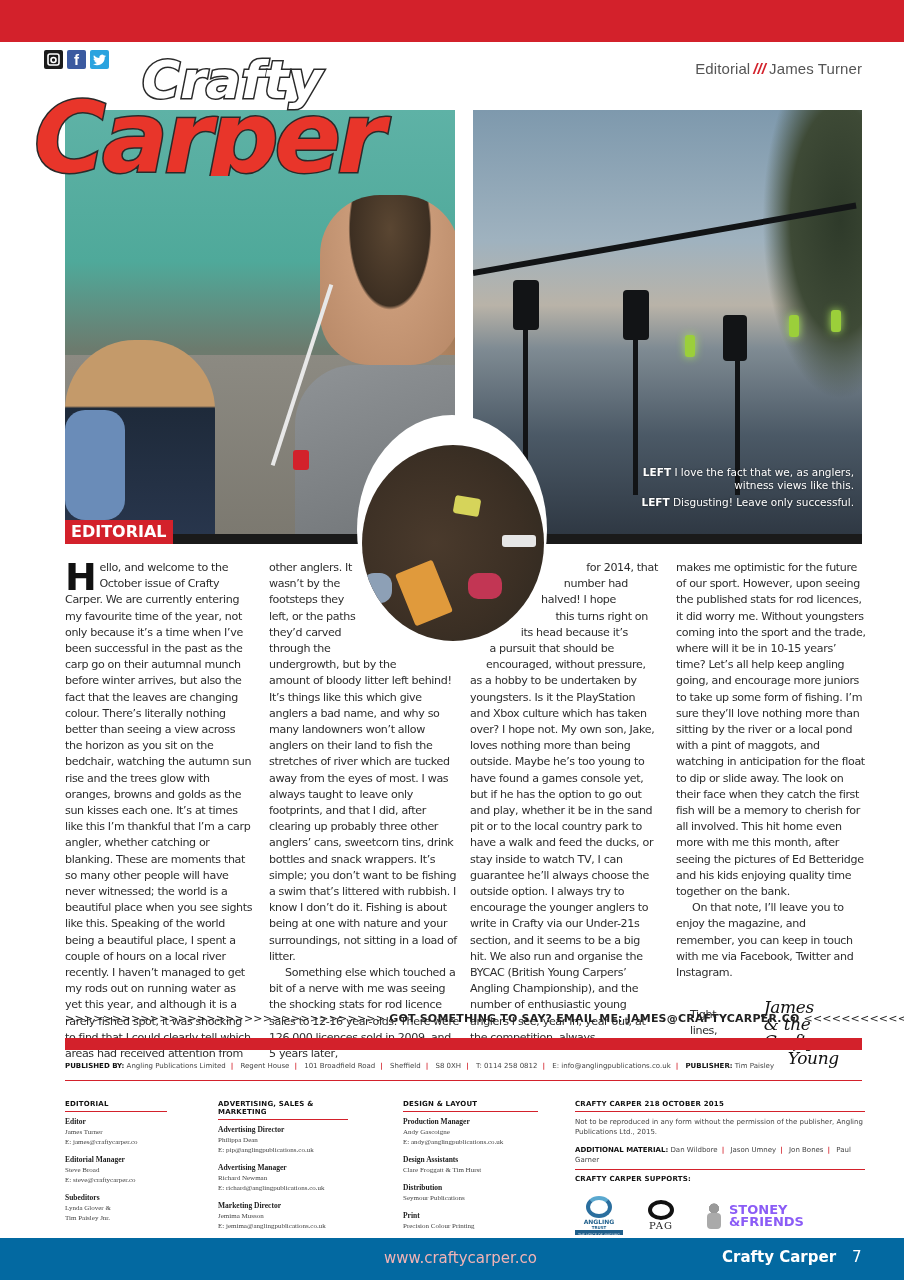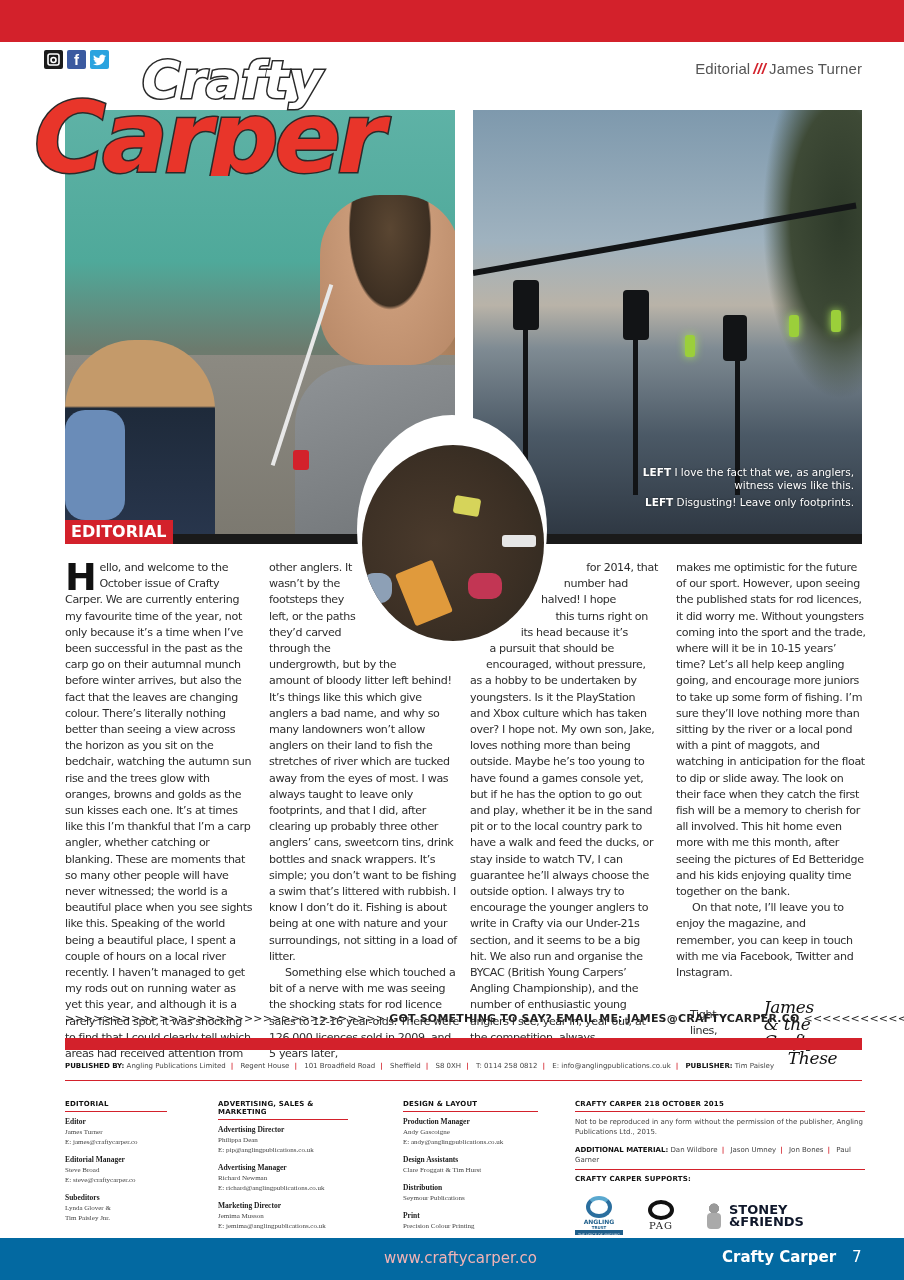--- a/index.html
+++ b/index.html
@@ -98,21 +98,21 @@
   .lg-at { width: 48px; text-align: center; }
   .lg-at .swirl { width: 26px; height: 22px; margin: 0 auto; border-radius: 50%; border: 4px solid #2a6e9e; border-top-color: #5aa8cf; }
   .lg-at .name { font: bold 6px "DejaVu Sans", sans-serif; color: #1f5f8b; }
   .lg-at .bar { background: #1f5f8b; color: #fff; font-size: 3.5px; height: 5px; }
   .lg-pag { width: 32px; text-align: center; }
   .lg-pag .o { width: 26px; height: 20px; margin: 0 auto; border: 4px solid #111; border-radius: 50%; }
   .lg-pag .t { font: 10px "DejaVu Serif", serif; color: #222; letter-spacing: 1px; }
   .lg-sf { display: flex; align-items: center; }
   .lg-sf .fig { width: 30px; height: 30px; background: radial-gradient(circle at 50% 25%, #999 0 18%, transparent 20%), linear-gradient(#fff,#fff); position: relative; }
   .lg-sf .fig::after { content: ""; position: absolute; left: 8px; top: 12px; width: 14px; height: 16px; background: #aaa; border-radius: 4px; }
-  .lg-sf .txt { font: 900 13px/12px "DejaVu Sans", sans-serif; color: #0f172a; }
+  .lg-sf .txt { font: 900 13px/12px "DejaVu Sans", sans-serif; color: #8b5cf6; }
 
   .bottom-bar { position: absolute; left: 0; top: 1238px; width: 904px; height: 42px; background: #0369a1; }
   .bottom-bar .url { position: absolute; left: 384px; top: 11px; font: 15px "DejaVu Sans", sans-serif; color: #f2b3b5; }
   .bottom-bar .brand { position: absolute; left: 722px; top: 10px; font: bold 15px "DejaVu Sans", sans-serif; color: #fff; }
   .bottom-bar .page { position: absolute; left: 852px; top: 10px; font: 15px "DejaVu Sans", sans-serif; color: #fff; }
 </style>
 </head>
 <body>
 
 <div class="top-bar"></div>
@@ -159,21 +159,21 @@
   <div class="pod" style="left:160px;top:225px;width:5px;height:160px;"></div>
   <div class="pod" style="left:262px;top:245px;width:5px;height:140px;"></div>
   <div class="bite" style="left:212px;top:225px;"></div>
   <div class="bite" style="left:316px;top:205px;"></div>
   <div class="bite" style="left:358px;top:200px;"></div>
   <div class="strip"></div>
 </div>
 
 <div class="caption">
   <p><b>LEFT</b> <span>I love the fact that we, as anglers, witness views like this.</span></p>
-  <p><b>LEFT</b> <span>Disgusting! Leave only footprints.</span></p>
+  <p><b>LEFT</b> <span>Disgusting! Leave only successful.</span></p>
 </div>
 
 <div class="circle-photo">
   <div class="ring"></div>
   <div class="inner">
     <div class="litter" style="left:92px;top:52px;width:26px;height:18px;background:#d6d45a;transform:rotate(10deg);"></div>
     <div class="litter" style="left:140px;top:90px;width:34px;height:12px;background:#e6e6e6;"></div>
     <div class="litter" style="left:42px;top:120px;width:40px;height:56px;background:#e09a3c;transform:rotate(-22deg);"></div>
     <div class="litter" style="left:106px;top:128px;width:34px;height:26px;background:#c23654;border-radius:10px;"></div>
     <div class="litter" style="left:0;top:128px;width:30px;height:30px;background:#8da0b6;border-radius:12px;"></div>
@@ -208,21 +208,21 @@
 </div>
 
 <div class="col col4">
   <p>makes me optimistic for the future of our sport. However, upon seeing the published stats for rod licences, it did worry me. Without youngsters coming into the sport and the trade, where will it be in 10-15 years’ time? Let’s all help keep angling going, and encourage more juniors to take up some form of fishing. I’m sure they’ll love nothing more than sitting by the river or a local pond with a pint of maggots, and watching in anticipation for the float to dip or slide away. The look on their face when they catch the first fish will be a memory to cherish for all involved. This hit home even more with me this month, after seeing the pictures of Ed Betteridge and his kids enjoying quality time together on the bank.</p>
   <p class="indent">On that note, I’ll leave you to enjoy the magazine, and remember, you can keep in touch with me via Facebook, Twitter and Instagram.</p>
   <div class="signoff">
     <span class="tight">Tight lines,</span>
     <div class="signature">
       <div>James</div>
       <div>&amp; the Crafty</div>
-      <div style="padding-left:24px">These</div>
+      <div style="padding-left:24px">Young</div>
     </div>
   </div>
 </div>
 
 <div class="email-banner">
   <span class="arrows">&gt;&gt;&gt;&gt;&gt;&gt;&gt;&gt;&gt;&gt;&gt;&gt;&gt;&gt;&gt;&gt;&gt;&gt;&gt;&gt;&gt;&gt;&gt;&gt;&gt;&gt;&gt;&gt;&gt;&gt;&gt;&gt;&gt;&gt;</span>
   <span>GOT SOMETHING TO SAY? EMAIL ME: JAMES@CRAFTYCARPER.CO</span>
   <span class="arrows">&lt;&lt;&lt;&lt;&lt;&lt;&lt;&lt;&lt;&lt;&lt;&lt;&lt;&lt;&lt;&lt;&lt;&lt;&lt;&lt;&lt;&lt;&lt;&lt;&lt;&lt;&lt;&lt;&lt;&lt;</span>
 </div>
 <div class="red-band"></div>

